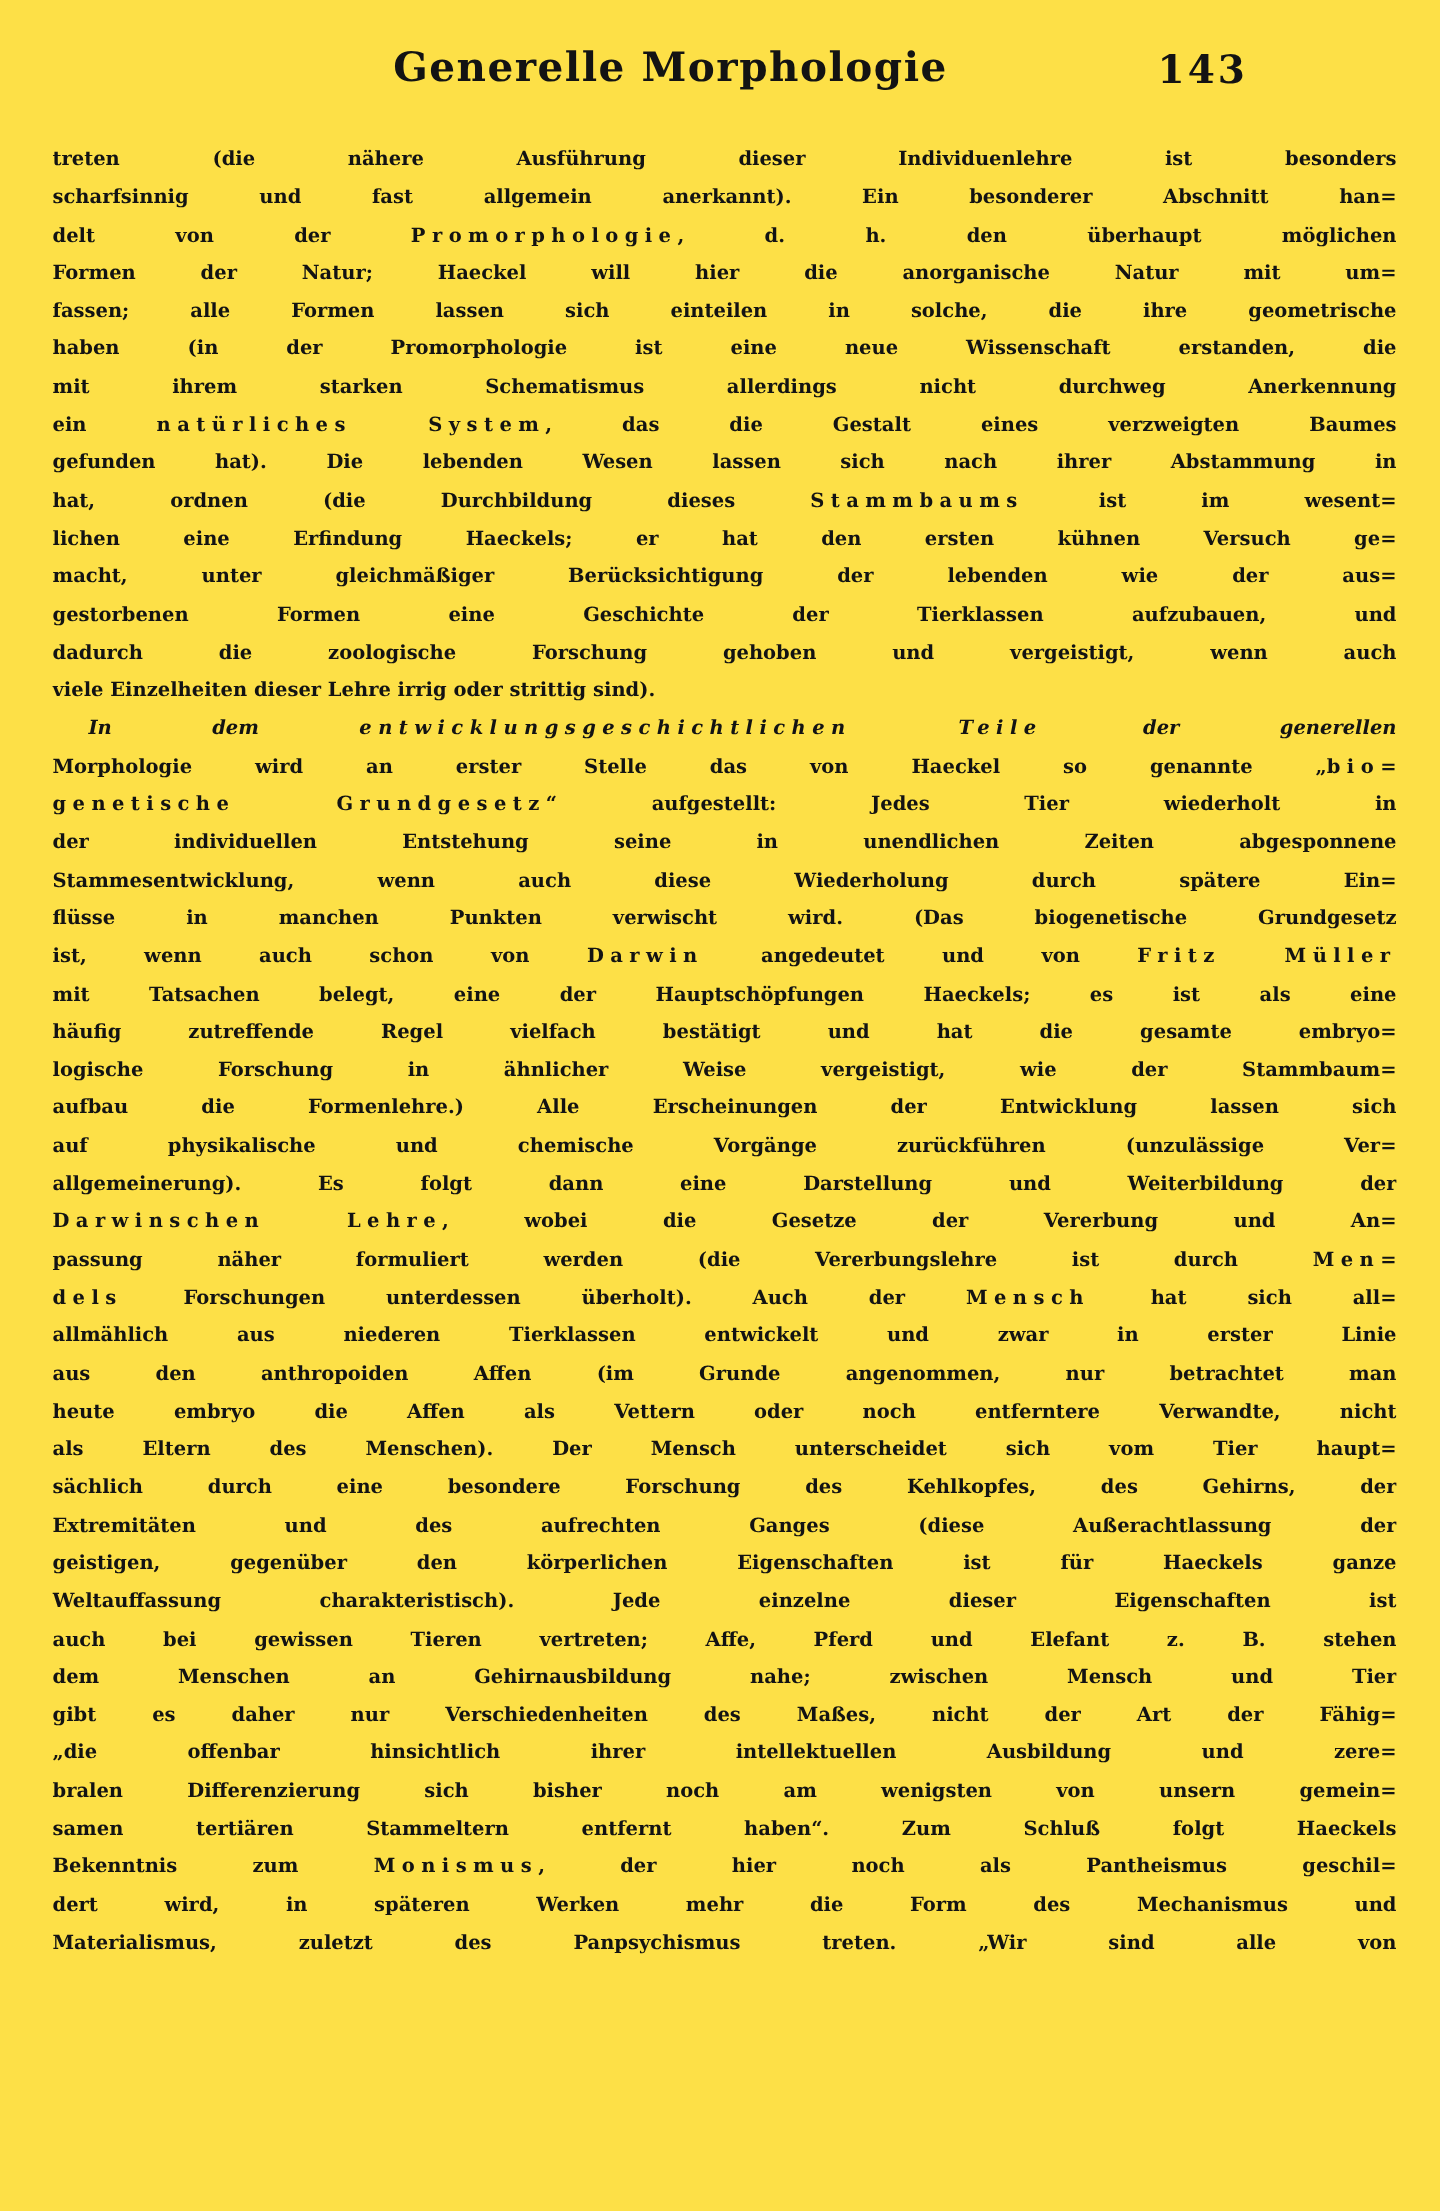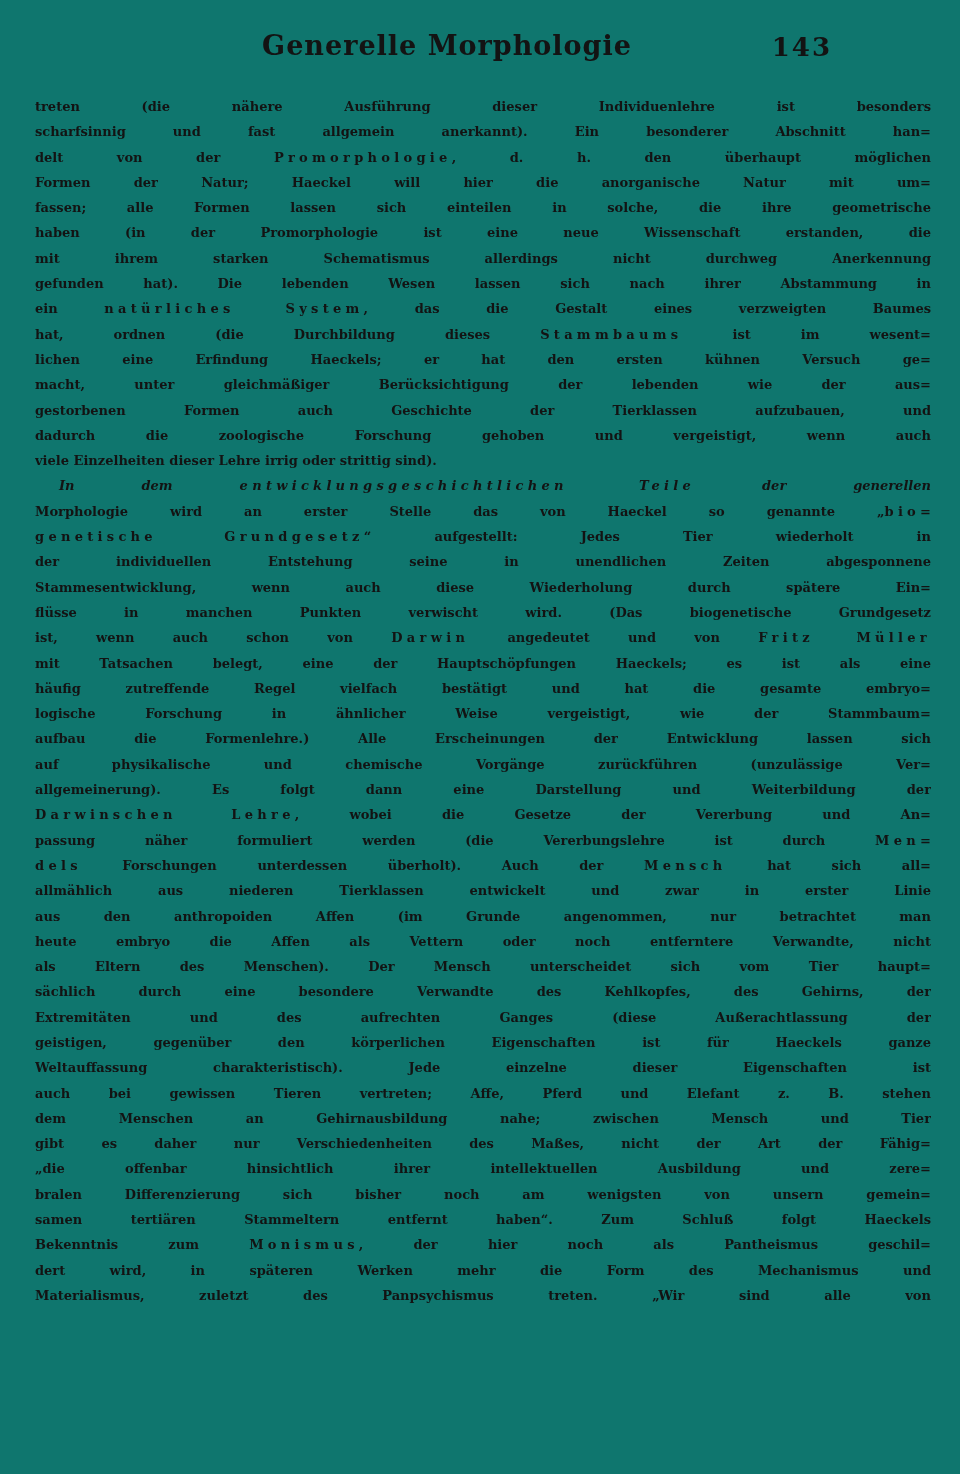--- a/index.html
+++ b/index.html
@@ -4,21 +4,21 @@
 <style>
   html, body {
     margin: 0;
     padding: 0;
     background: #ffffff;
   }
   #page {
     position: relative;
     width: 960px;
     height: 1474px;
-    background: #0f766e;
+    background: #fde047;
     color: #131313;
     font-family: "DejaVu Serif", serif;
     overflow: hidden;
   }
   
   #header {
     position: absolute;
     top: 30px;
     left: 0;
     width: 960px;
@@ -80,26 +80,26 @@
     <div id="page-number">143</div>
   </div>
   <div id="body-text">
       <div class="line">treten (die nähere Ausführung dieser Individuenlehre ist besonders</div>
       <div class="line">scharfsinnig und fast allgemein anerkannt). Ein besonderer Abschnitt han=</div>
       <div class="line">delt von der <span class="sperr">Promorphologie</span>, d. h. den überhaupt möglichen</div>
       <div class="line">Formen der Natur; Haeckel will hier die anorganische Natur mit um=</div>
       <div class="line">fassen; alle Formen lassen sich einteilen in solche, die ihre geometrische</div>
       <div class="line">haben (in der Promorphologie ist eine neue Wissenschaft erstanden, die</div>
       <div class="line">mit ihrem starken Schematismus allerdings nicht durchweg Anerkennung</div>
+      <div class="line">ein <span class="sperr">natürliches System</span>, das die Gestalt eines verzweigten Baumes</div>
       <div class="line">gefunden hat). Die lebenden Wesen lassen sich nach ihrer Abstammung in</div>
-      <div class="line">ein <span class="sperr">natürliches System</span>, das die Gestalt eines verzweigten Baumes</div>
       <div class="line">hat, ordnen (die Durchbildung dieses <span class="sperr">Stammbaums</span> ist im wesent=</div>
       <div class="line">lichen eine Erfindung Haeckels; er hat den ersten kühnen Versuch ge=</div>
       <div class="line">macht, unter gleichmäßiger Berücksichtigung der lebenden wie der aus=</div>
-      <div class="line">gestorbenen Formen auch Geschichte der Tierklassen aufzubauen, und</div>
+      <div class="line">gestorbenen Formen eine Geschichte der Tierklassen aufzubauen, und</div>
       <div class="line">dadurch die zoologische Forschung gehoben und vergeistigt, wenn auch</div>
       <div class="line para-end">viele Einzelheiten dieser Lehre irrig oder strittig sind).</div>
       <div class="line indent">In dem <span class="sperr">entwicklungsgeschichtlichen Teile</span> der generellen</div>
       <div class="line">Morphologie wird an erster Stelle das von Haeckel so genannte „<span class="sperr">bio</span>=</div>
       <div class="line"><span class="sperr">genetische Grundgesetz</span>“ aufgestellt: Jedes Tier wiederholt in</div>
       <div class="line">der individuellen Entstehung seine in unendlichen Zeiten abgesponnene</div>
       <div class="line">Stammesentwicklung, wenn auch diese Wiederholung durch spätere Ein=</div>
       <div class="line">flüsse in manchen Punkten verwischt wird. (Das biogenetische Grundgesetz</div>
       <div class="line">ist, wenn auch schon von <span class="sperr">Darwin</span> angedeutet und von <span class="sperr">Fritz Müller</span></div>
       <div class="line">mit Tatsachen belegt, eine der Hauptschöpfungen Haeckels; es ist als eine</div>
@@ -108,21 +108,21 @@
       <div class="line">aufbau die Formenlehre.) Alle Erscheinungen der Entwicklung lassen sich</div>
       <div class="line">auf physikalische und chemische Vorgänge zurückführen (unzulässige Ver=</div>
       <div class="line">allgemeinerung). Es folgt dann eine Darstellung und Weiterbildung der</div>
       <div class="line"><span class="sperr">Darwinschen Lehre</span>, wobei die Gesetze der Vererbung und An=</div>
       <div class="line">passung näher formuliert werden (die Vererbungslehre ist durch <span class="sperr">Men</span>=</div>
       <div class="line"><span class="sperr">dels</span> Forschungen unterdessen überholt). Auch der <span class="sperr">Mensch</span> hat sich all=</div>
       <div class="line">allmählich aus niederen Tierklassen entwickelt und zwar in erster Linie</div>
       <div class="line">aus den anthropoiden Affen (im Grunde angenommen, nur betrachtet man</div>
       <div class="line">heute embryo die Affen als Vettern oder noch entferntere Verwandte, nicht</div>
       <div class="line">als Eltern des Menschen). Der Mensch unterscheidet sich vom Tier haupt=</div>
-      <div class="line">sächlich durch eine besondere Verwandte des Kehlkopfes, des Gehirns, der</div>
+      <div class="line">sächlich durch eine besondere Forschung des Kehlkopfes, des Gehirns, der</div>
       <div class="line">Extremitäten und des aufrechten Ganges (diese Außerachtlassung der</div>
       <div class="line">geistigen, gegenüber den körperlichen Eigenschaften ist für Haeckels ganze</div>
       <div class="line">Weltauffassung charakteristisch). Jede einzelne dieser Eigenschaften ist</div>
       <div class="line">auch bei gewissen Tieren vertreten; Affe, Pferd und Elefant z. B. stehen</div>
       <div class="line">dem Menschen an Gehirnausbildung nahe; zwischen Mensch und Tier</div>
       <div class="line">gibt es daher nur Verschiedenheiten des Maßes, nicht der Art der Fähig=</div>
       <div class="line">„die offenbar hinsichtlich ihrer intellektuellen Ausbildung und zere=</div>
       <div class="line">bralen Differenzierung sich bisher noch am wenigsten von unsern gemein=</div>
       <div class="line">samen tertiären Stammeltern entfernt haben“. Zum Schluß folgt Haeckels</div>
       <div class="line">Bekenntnis zum <span class="sperr">Monismus</span>, der hier noch als Pantheismus geschil=</div>

